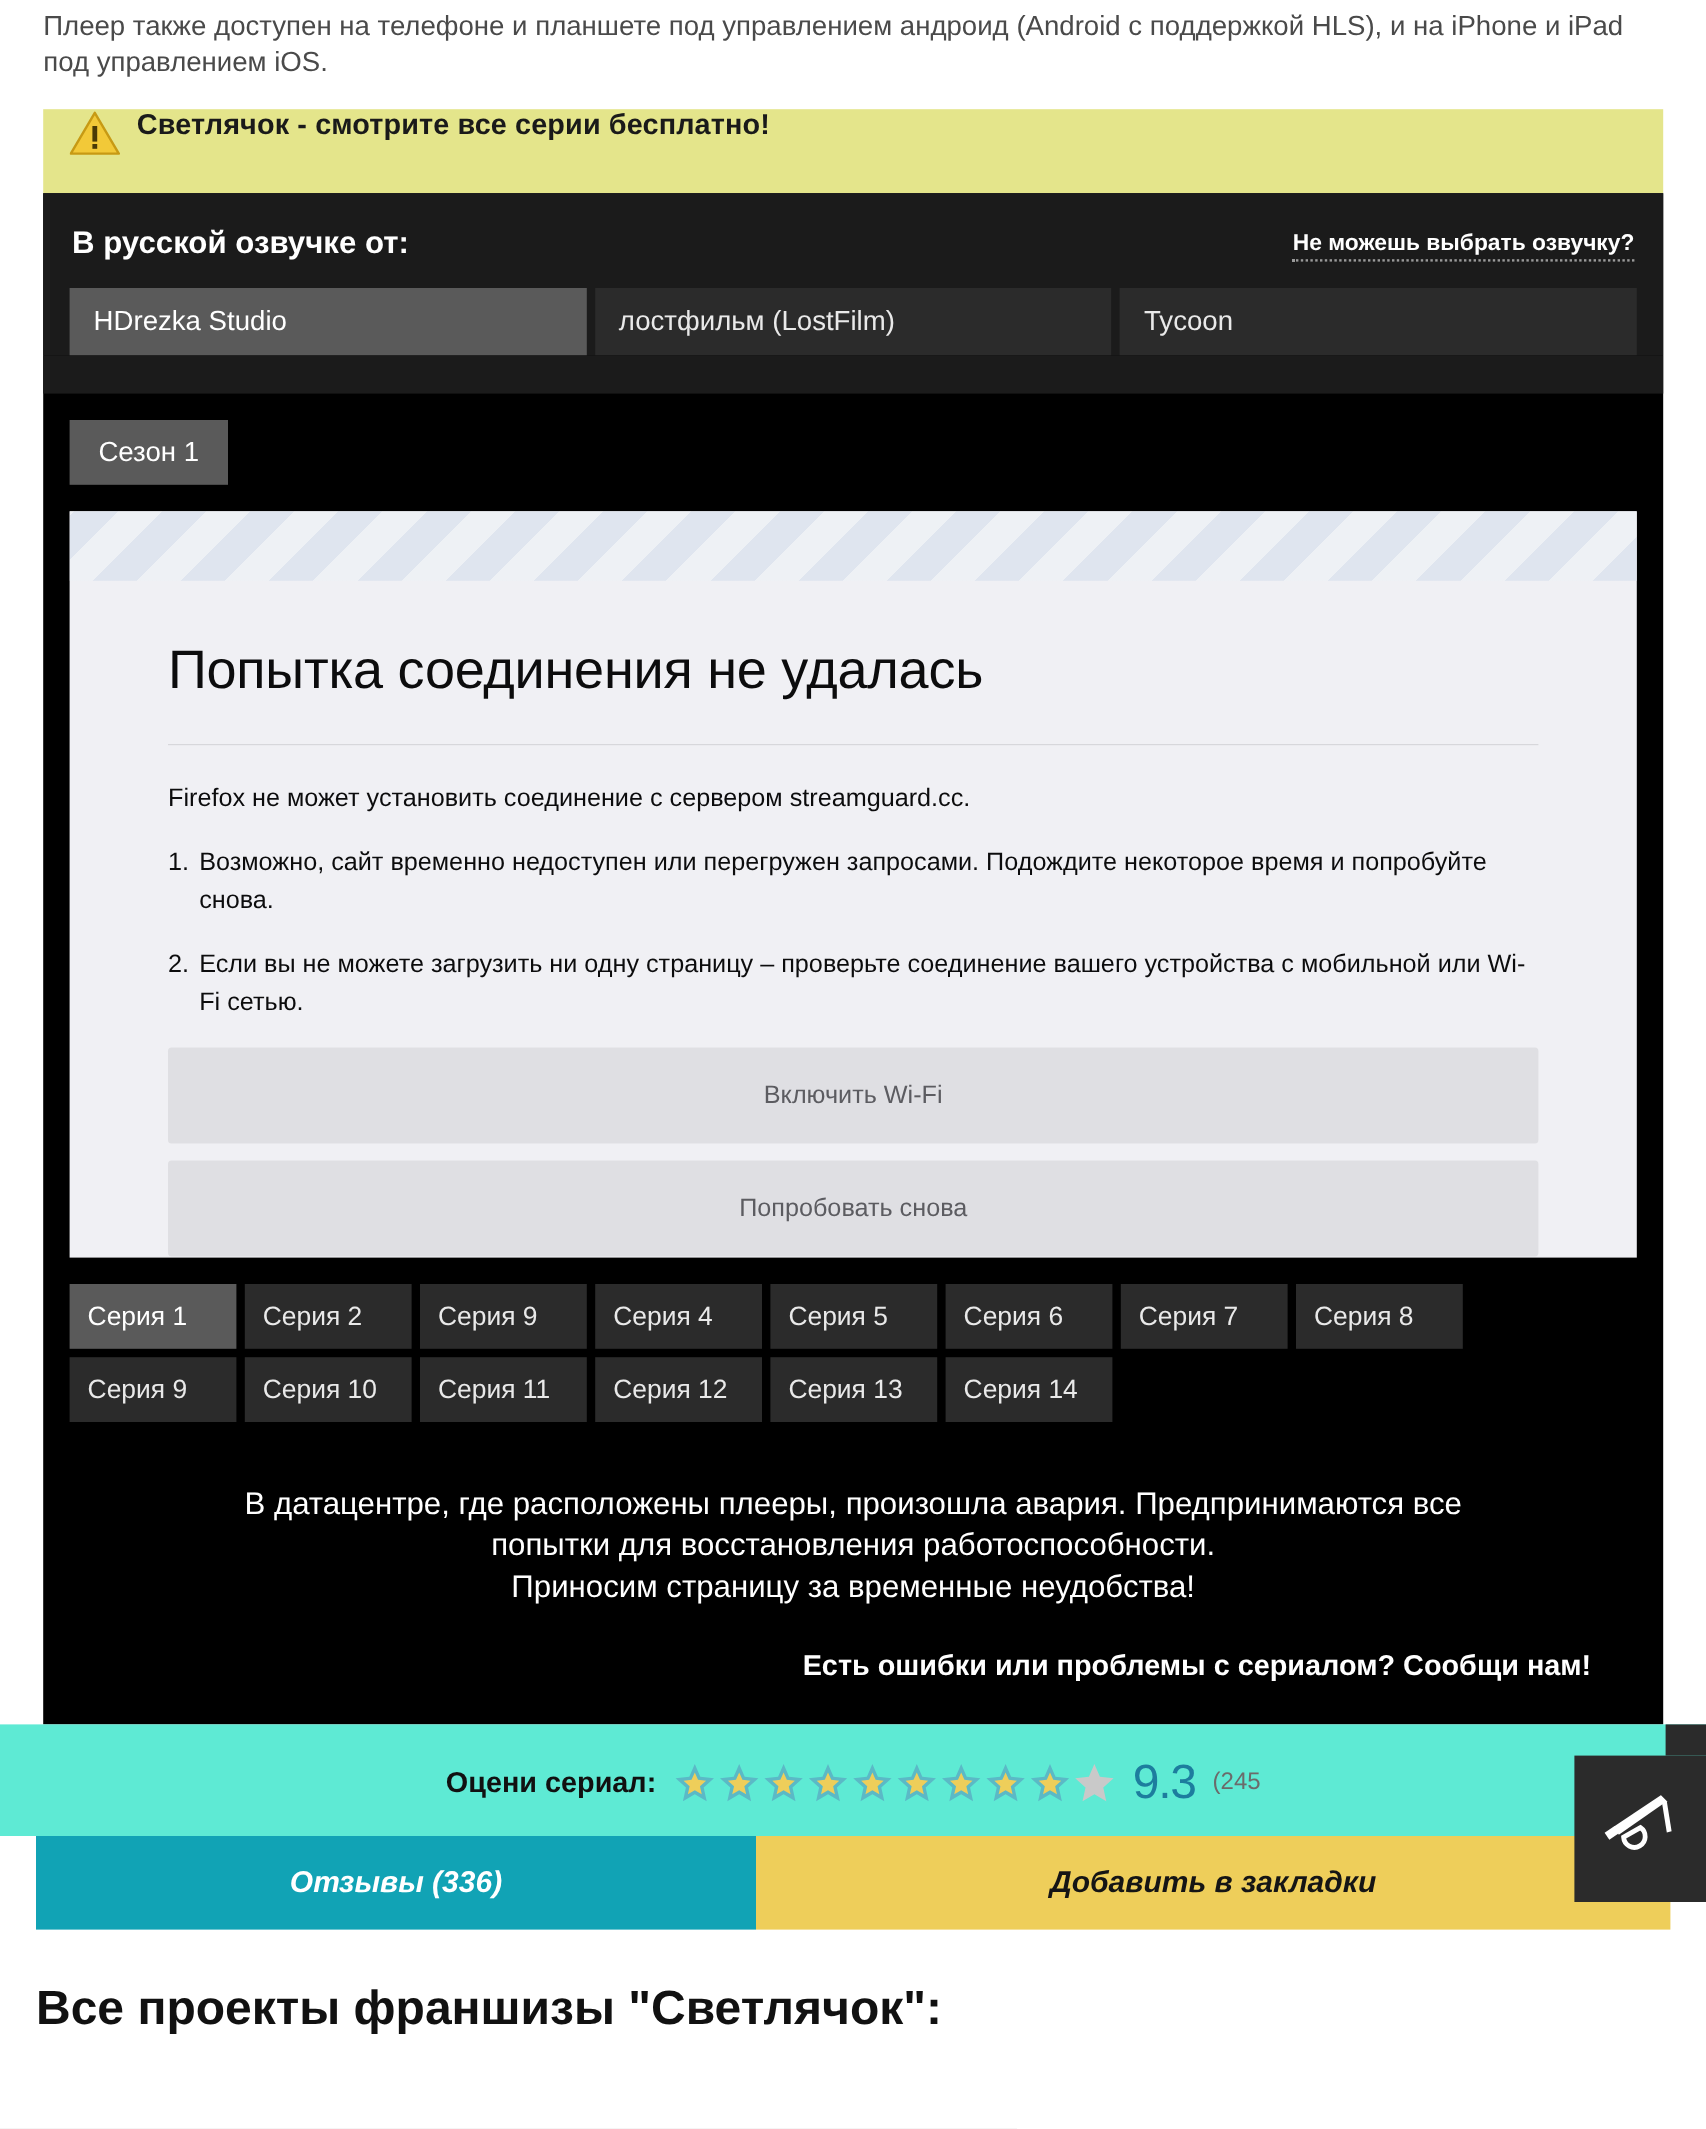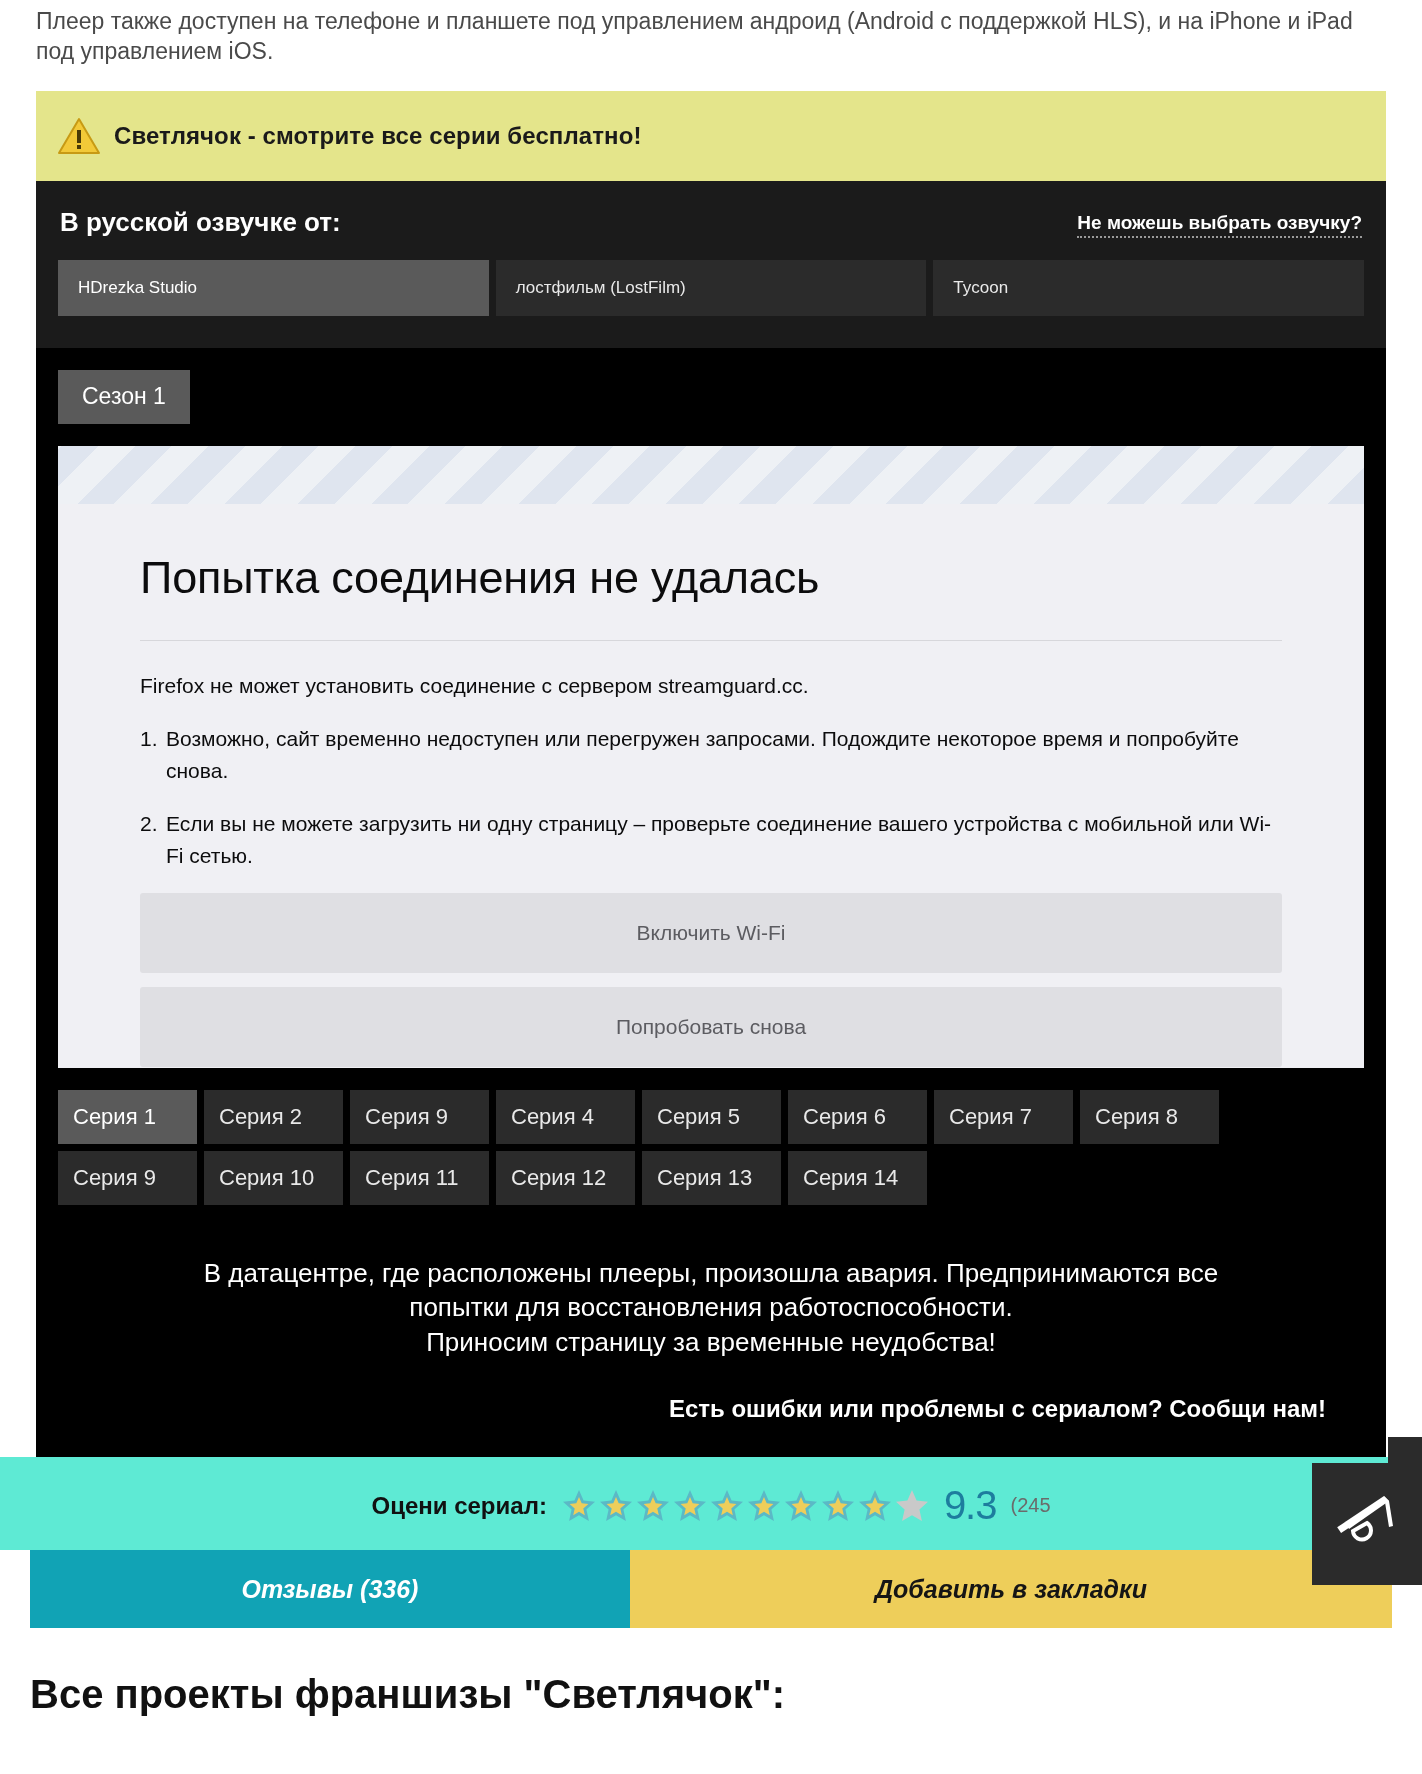--- a/index.html
+++ b/index.html
@@ -15,23 +15,23 @@
     color: #4a4a4a;
     font-size: 23px;
     line-height: 1.32;
     padding: 6px 36px 0 36px;
   }
 
   
   .warn-strip {
     margin: 24px 36px 0 36px;
     background: #e4e58b;
-    height: 90px;
-    display: flex;
-    align-items: center;
+    height: 70px;
+    display: flex;
+    align-items: flex-start;
     padding-left: 22px;
   }
   .warn-icon { width: 42px; height: 40px; position: relative; flex: 0 0 auto; margin-right: 14px;}
   .warn-icon svg { display:block; }
   .warn-text {
     font-size: 24px;
     font-weight: bold;
     color: #1a1a1a;
     letter-spacing: .1px;
   }
@@ -59,21 +59,21 @@
     font-weight: bold;
     border-bottom: 2px dotted #9a9a9a;
     padding-bottom: 2px;
     cursor: pointer;
   }
   .dub-tabs { display: flex; gap: 7px; padding-bottom: 0px; }
   .dub-tab {
     flex: 1 1 0;
     background: #2b2b2b;
     color: #e9e9e9;
-    font-size: 17px;
+    font-size: 23px;
     height: 56px;
     display: flex;
     align-items: center;
     padding-left: 20px;
     cursor: pointer;
   }
   .dub-tab.active { background: #5a5a5a; color: #ffffff; }
   .dub-spacer { height: 32px; background: #1b1b1b; }
 
   .season-row { padding: 22px 22px 0 22px; }

